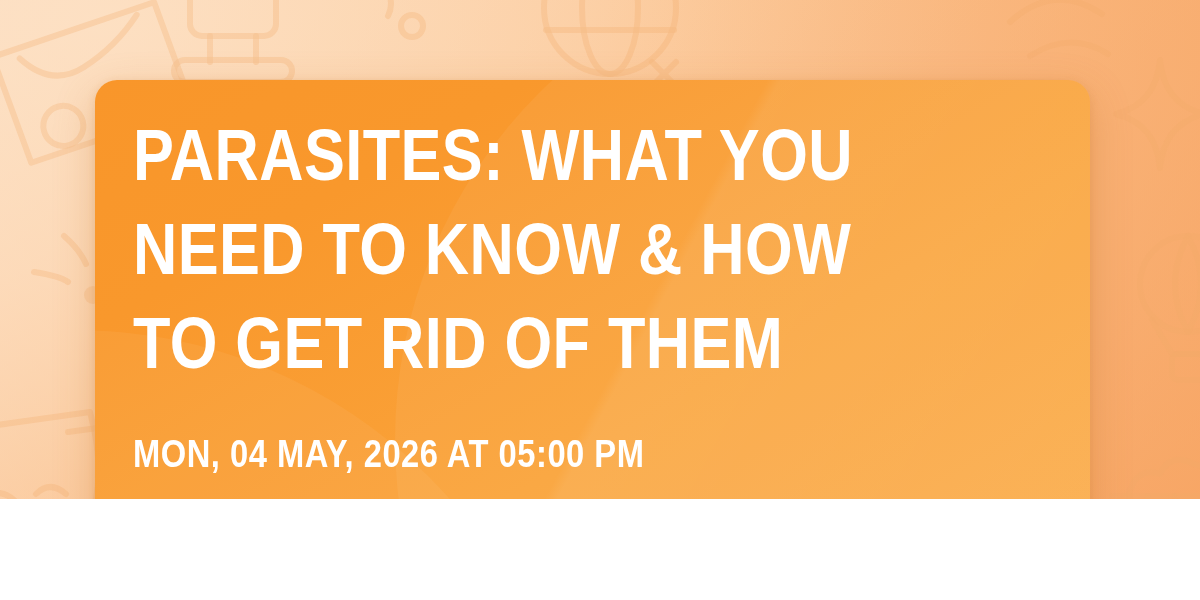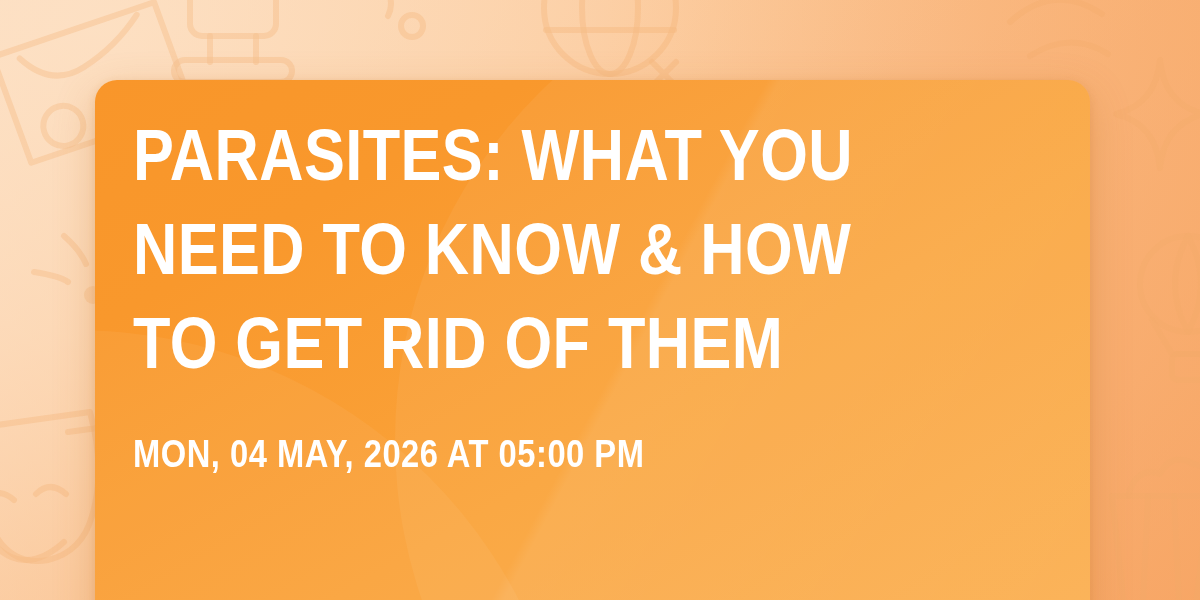--- a/index.html
+++ b/index.html
@@ -9,21 +9,21 @@
   body {
     width: 1200px;
     height: 600px;
     overflow: hidden;
     font-family: "Liberation Sans", sans-serif;
   }
 
   .banner {
     position: relative;
     width: 1200px;
-    height: 600px;
+    height: 499px;
     overflow: hidden;
     background: #FBC897;
   }
 
   
   .bg-base {
     position: absolute;
     inset: 0;
     background:
       radial-gradient(120% 150% at 8% 4%, #FDDDBB 0%, #FCD0A6 34%, #FABD86 62%, #F8AE6C 100%);

